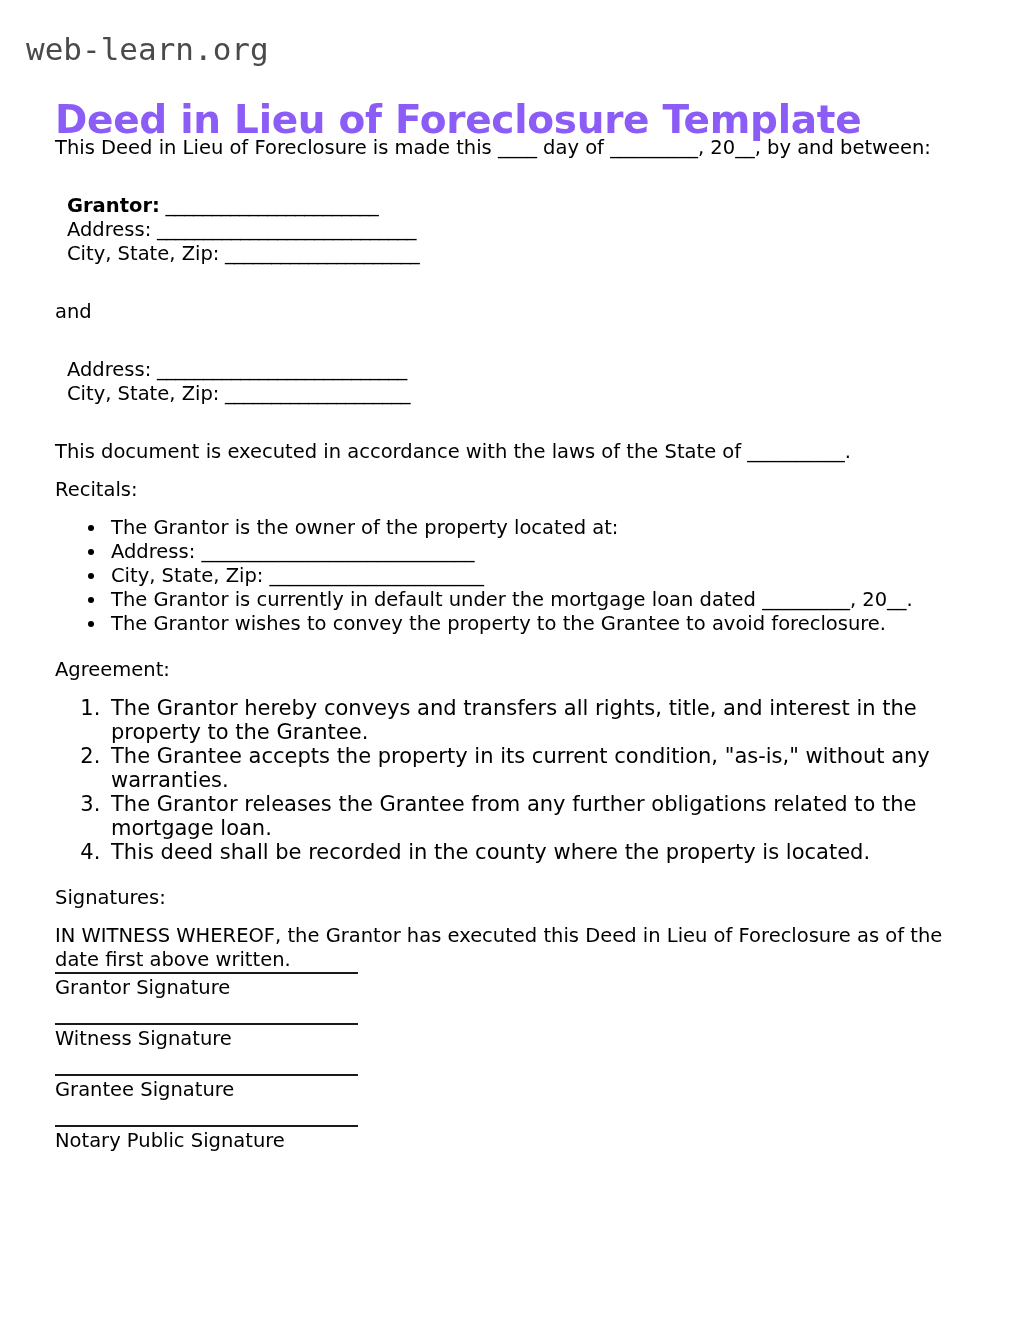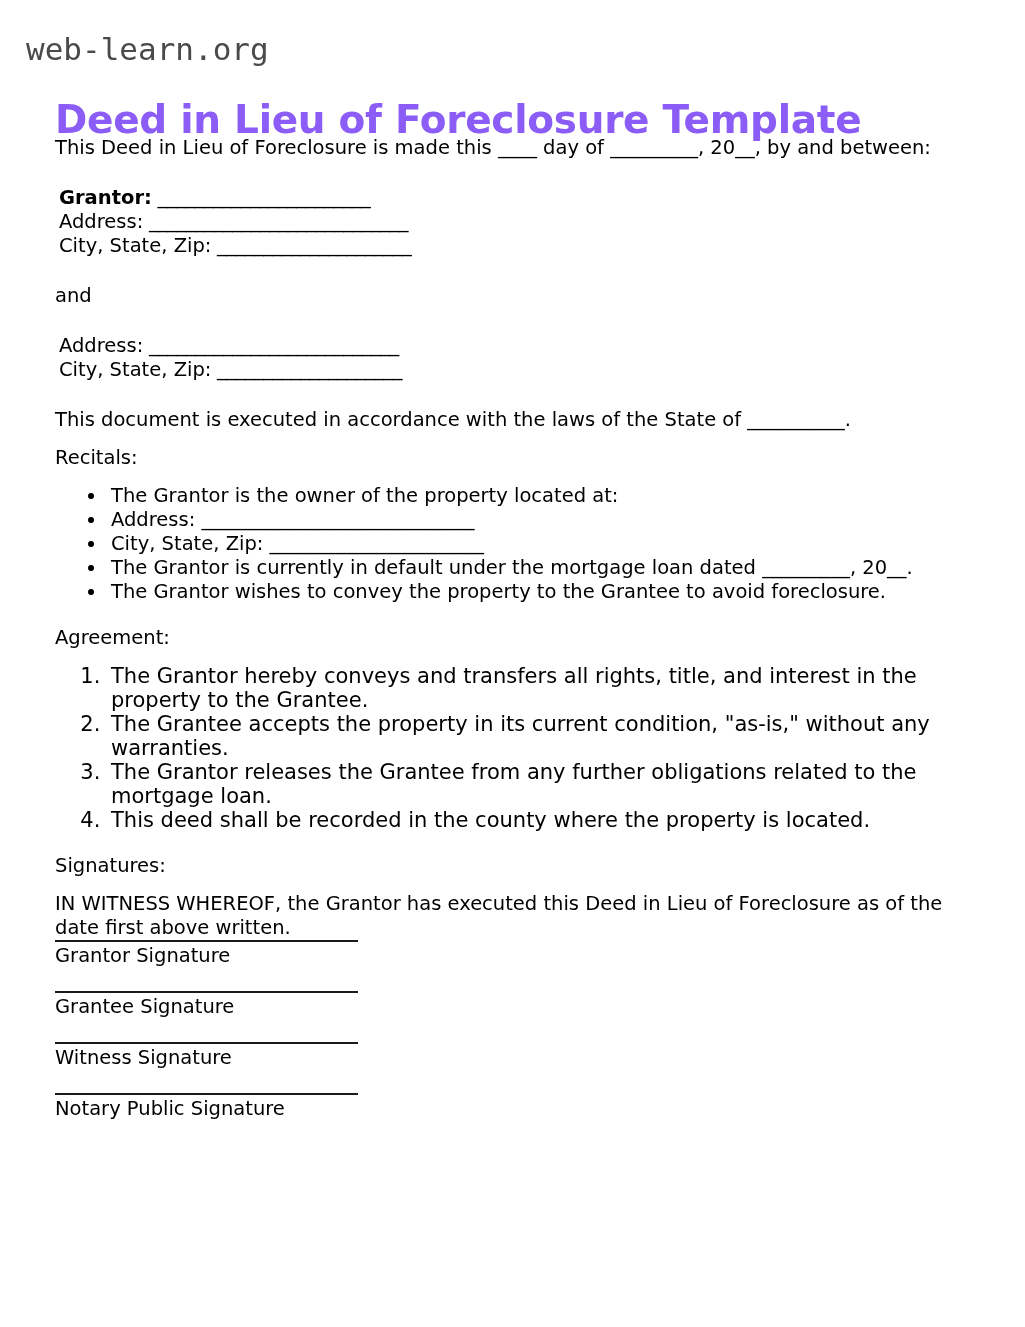--- a/index.html
+++ b/index.html
@@ -64,21 +64,21 @@
 
   .para {
     margin: 0 0 0 0;
     font-size: 19.5px;
     line-height: 24px;
   }
 
   .spacer-block { height: 22px; }
   .spacer-small { height: 14px; }
 
-  .party-block { margin: 4px; }
+  .party-block { margin: 12px; }
   .party-line {
     font-size: 19.5px;
     line-height: 24px;
     white-space: nowrap;
   }
   .party-label-bold { font-weight: bold; }
 
   .blank { letter-spacing: -0.5px; }
 
   .section-head {
@@ -198,26 +198,26 @@
 
     <div class="sig-group">
 
       <div class="sig-item">
         <div class="sig-rule"></div>
         <div class="sig-caption">Grantor Signature</div>
       </div>
 
       <div class="sig-item">
         <div class="sig-rule"></div>
+        <div class="sig-caption">Witness Signature</div>
+      </div>
+
+      <div class="sig-item">
+        <div class="sig-rule"></div>
         <div class="sig-caption">Grantee Signature</div>
-      </div>
-
-      <div class="sig-item">
-        <div class="sig-rule"></div>
-        <div class="sig-caption">Witness Signature</div>
       </div>
 
       <div class="sig-item">
         <div class="sig-rule"></div>
         <div class="sig-caption">Notary Public Signature</div>
       </div>
 
     </div>
 
   </div>

